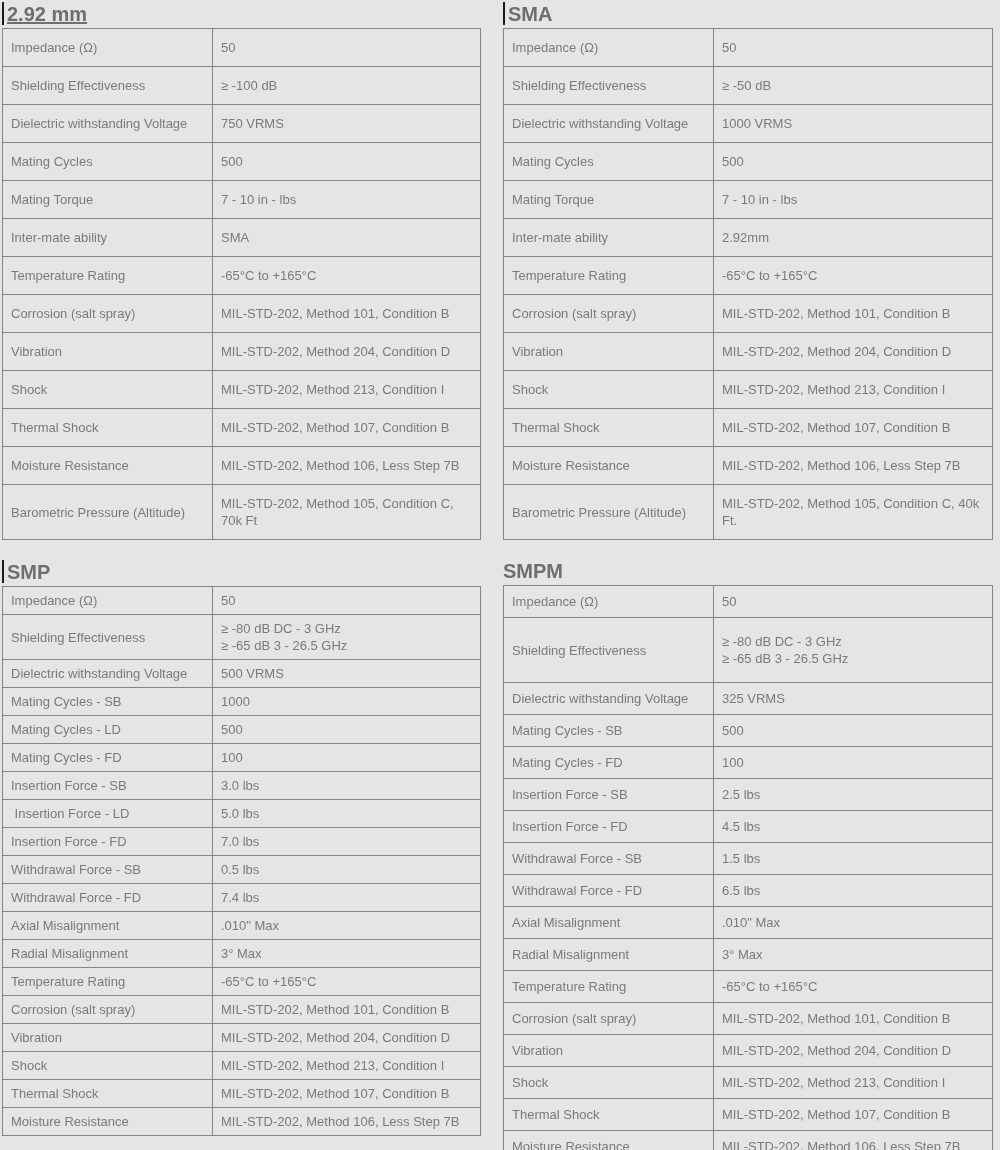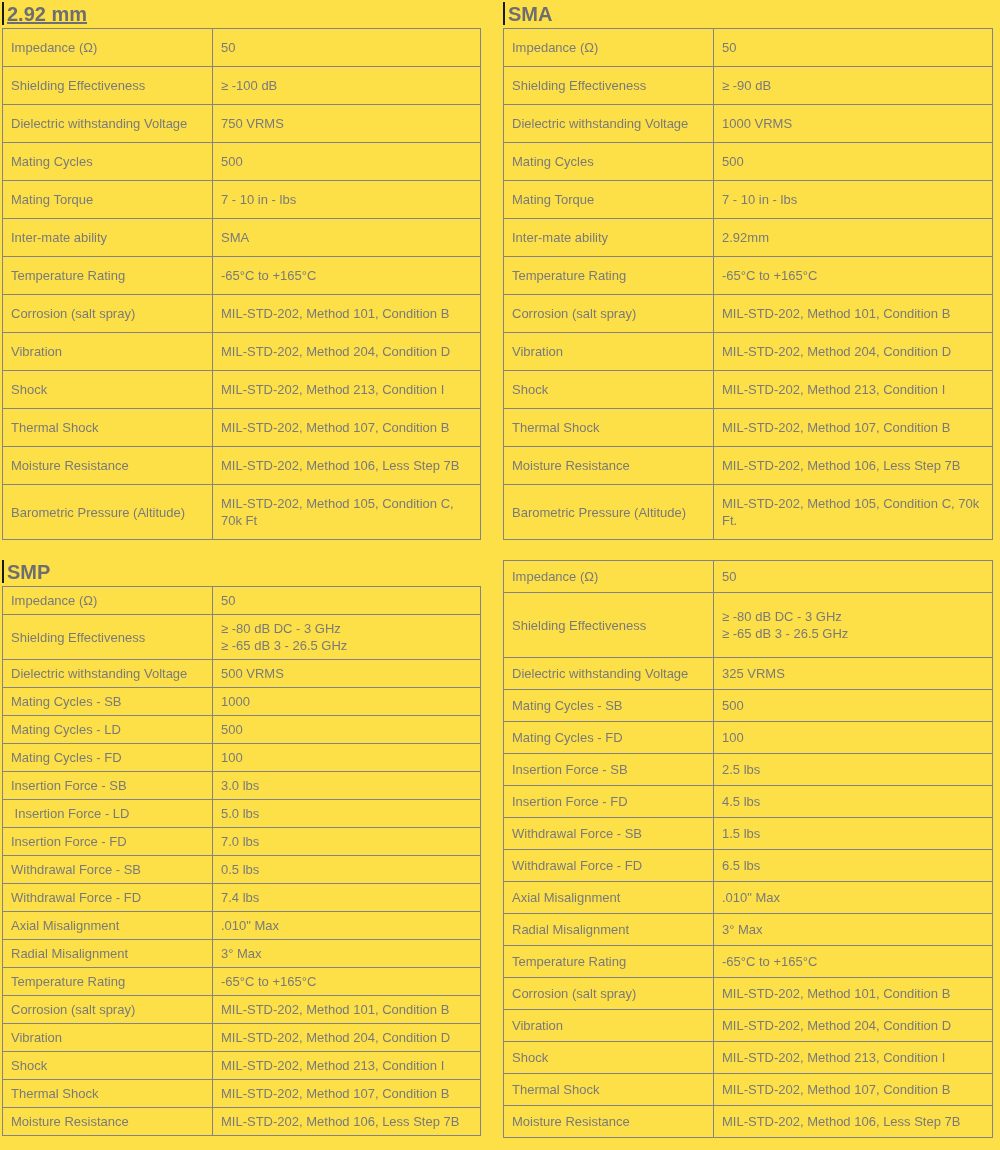--- a/index.html
+++ b/index.html
@@ -5,21 +5,21 @@
   html, body {
     margin: 0;
     padding: 0;
     background: #ffffff;
     font-family: "Liberation Sans", sans-serif;
   }
   .page {
     width: 1000px;
     height: 1150px;
     overflow: hidden;
-    background: #fde047;
+    background: #e5e5e5;
   }
   .grid {
     display: grid;
     grid-template-columns: 479px 490px;
     column-gap: 22px;
     row-gap: 20px;
     padding: 2px 0 0 2px;
     align-items: start;
   }
   .block { }
@@ -134,21 +134,21 @@
           <span class="title-text">SMA</span>
         </h2>
     <table class="spec">
       <tbody>
             <tr>
               <td class="label">Impedance (Ω)</td>
               <td class="value">50</td>
             </tr>
             <tr>
               <td class="label">Shielding Effectiveness</td>
-              <td class="value">≥ -90 dB</td>
+              <td class="value">≥ -50 dB</td>
             </tr>
             <tr>
               <td class="label">Dielectric withstanding Voltage</td>
               <td class="value">1000 VRMS</td>
             </tr>
             <tr>
               <td class="label">Mating Cycles</td>
               <td class="value">500</td>
             </tr>
             <tr>
@@ -178,21 +178,21 @@
             <tr>
               <td class="label">Thermal Shock</td>
               <td class="value">MIL-STD-202, Method 107, Condition B</td>
             </tr>
             <tr>
               <td class="label">Moisture Resistance</td>
               <td class="value">MIL-STD-202, Method 106, Less Step 7B</td>
             </tr>
             <tr>
               <td class="label">Barometric Pressure (Altitude)</td>
-              <td class="value">MIL-STD-202, Method 105, Condition C, 70k Ft.</td>
+              <td class="value">MIL-STD-202, Method 105, Condition C, 40k Ft.</td>
             </tr>
           </tbody>
     </table>
   </section>
 
   <section class="block b2">
     <h2 class="heading">
           <span class="caret"></span>
           <span class="title-text">SMP</span>
         </h2>
@@ -273,20 +273,23 @@
             </tr>
             <tr>
               <td class="label">Moisture Resistance</td>
               <td class="value">MIL-STD-202, Method 106, Less Step 7B</td>
             </tr>
           </tbody>
     </table>
   </section>
 
   <section class="block b3">
+    <h2 class="heading">
+          <span class="title-text">SMPM</span>
+        </h2>
     <table class="spec">
       <tbody>
             <tr>
               <td class="label">Impedance (Ω)</td>
               <td class="value">50</td>
             </tr>
             <tr>
               <td class="label">Shielding Effectiveness</td>
               <td class="value">≥ -80 dB DC - 3 GHz
 ≥ -65 dB 3 - 26.5 GHz</td>

